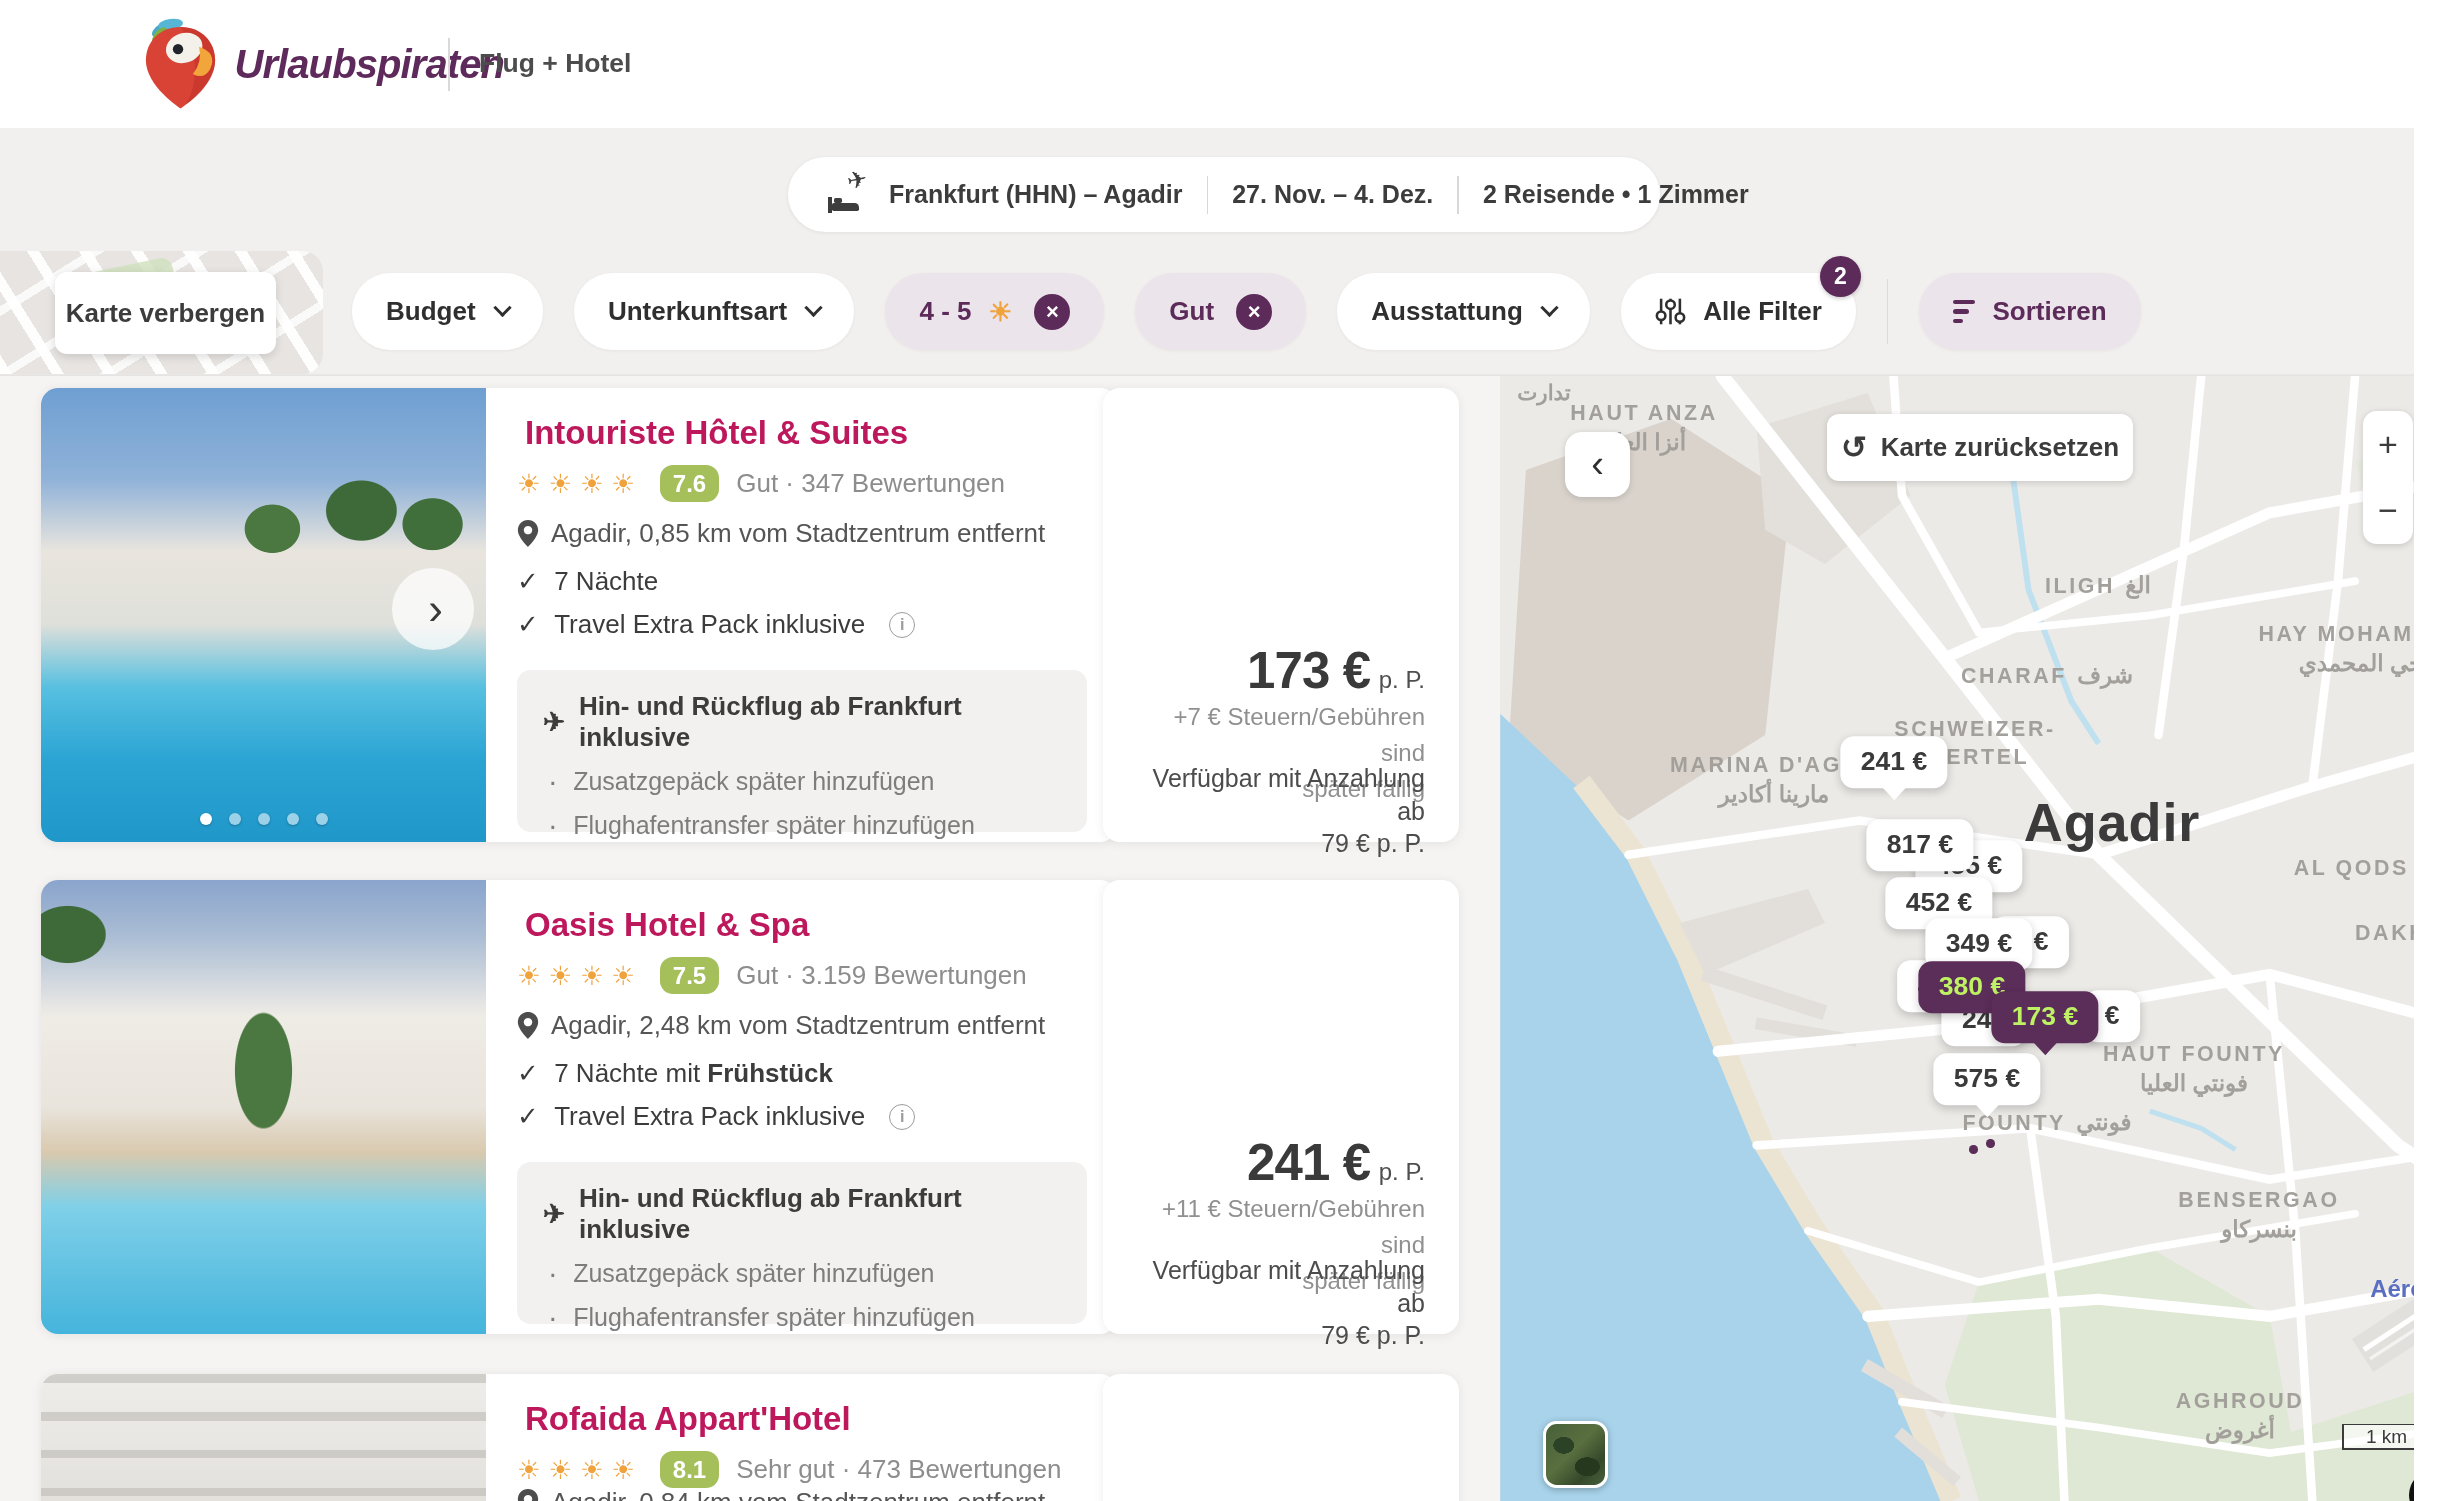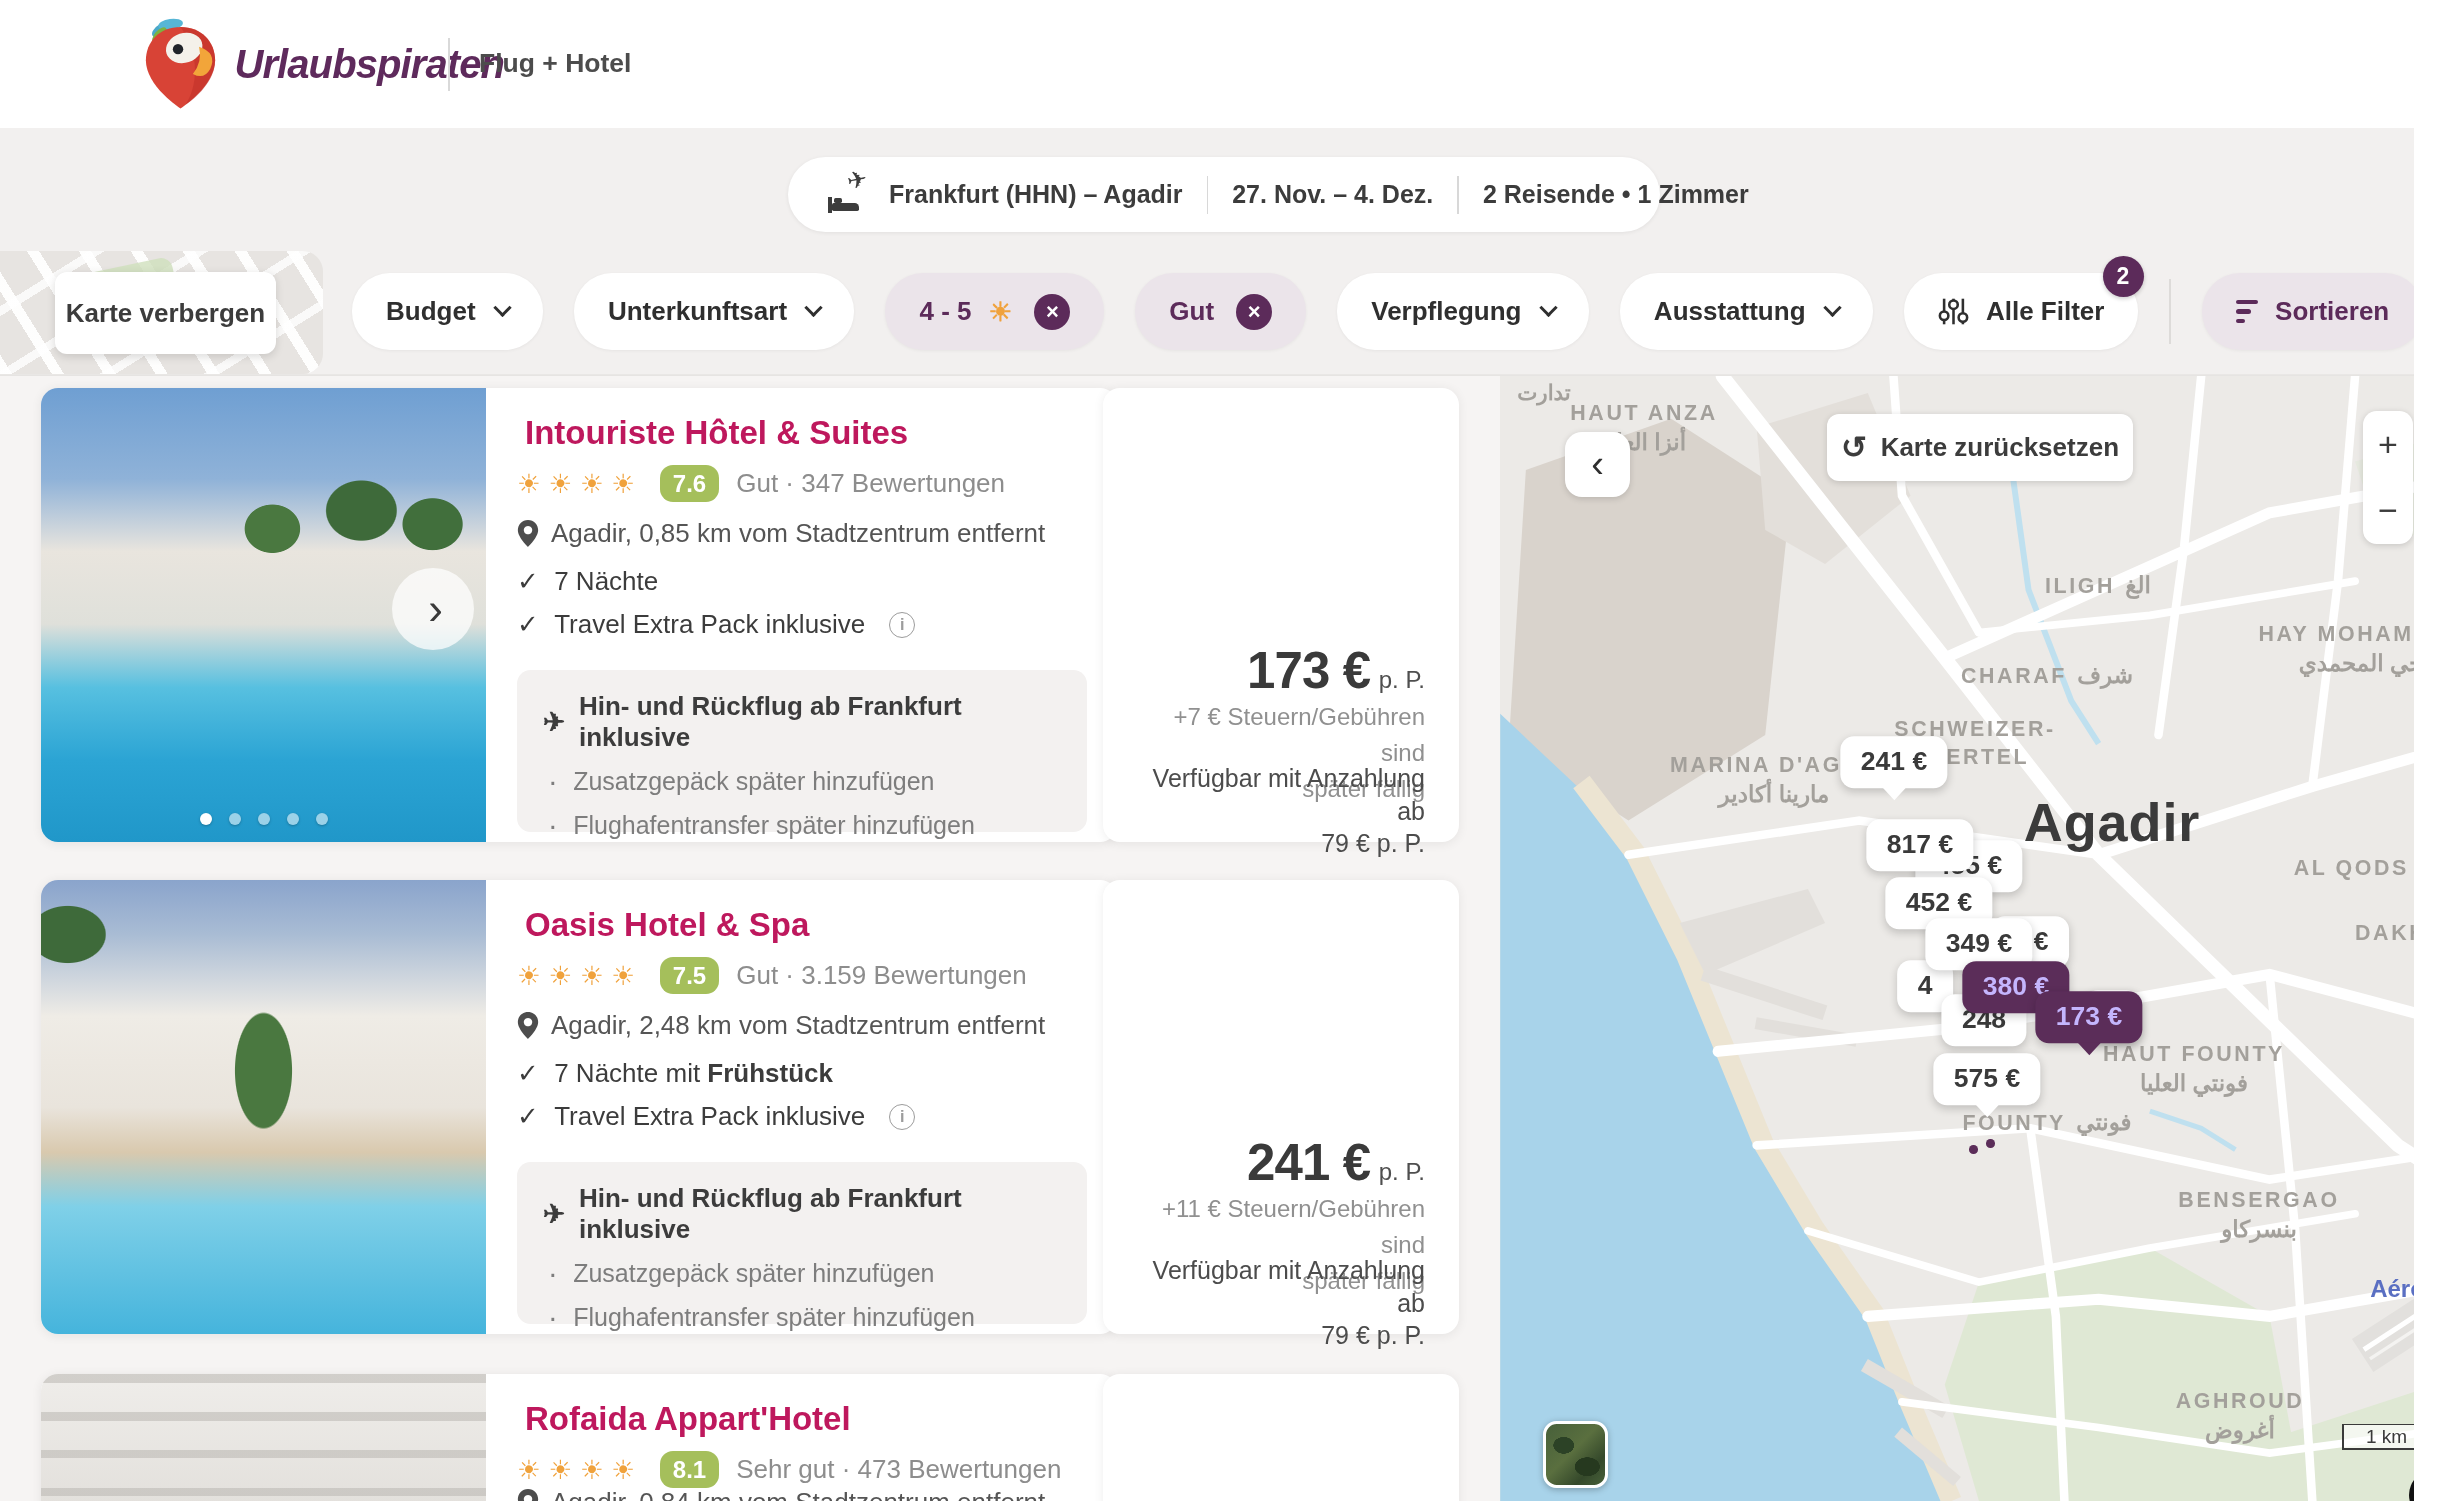--- a/index.html
+++ b/index.html
@@ -104,21 +104,21 @@
   .map { position:absolute; left:1500px; top:376px; width:963px; height:1125px; background:#eceae7; overflow:hidden; }
   .mlabel { position:absolute; transform:translate(-50%,-50%); text-align:center; color:#a3a09b; font-size:21.4px; font-weight:600;
     letter-spacing:2.6px; white-space:nowrap; z-index:2; }
   .mlabel .ar { display:block; font-size:23px; letter-spacing:0; margin-top:3.4px; }
   .mlabel .arin { font-size:23px; letter-spacing:0; margin-left:10.3px; }
   .mlabel .l2 { display:block; margin-top:3.4px; }
   .mlabel.city { font-size:54px; color:#3b3b3b; letter-spacing:0.9px; font-weight:600; }
   .mlabel.blue { color:#5a6fc2; letter-spacing:0; font-weight:600; font-size:24px; transform:none; text-align:right; }
   .marker { position:absolute; transform:translate(-50%,-50%); background:#fff; color:#3a3a3a; font-size:26.5px; font-weight:700;
     padding:10.3px 20.5px; border-radius:13.7px; box-shadow:0 3.4px 8.5px rgba(0,0,0,.18); white-space:nowrap; }
-  .marker.purple { background:#5b2d59; color:#c4b5fd;margin-left:44px; }
+  .marker.purple { background:#5b2d59; color:#bef264; }
   .marker.tail:after { content:''; position:absolute; left:50%; bottom:-12px; transform:translateX(-50%);
     border-left:12px solid transparent; border-right:12px solid transparent; border-top:13.7px solid #fff; }
   .marker.purple.tail:after { border-top-color:#5b2d59; }
   .pdot { position:absolute; width:8.5px; height:8.5px; border-radius:50%; background:#5b2d59; z-index:2; }
   .map-btn { position:absolute; background:#fff; border-radius:13.7px; box-shadow:0 1.7px 6.8px rgba(0,0,0,.14);
     display:flex; align-items:center; justify-content:center; z-index:10; }
   .collapse-btn { left:65px; top:56px; width:65px; height:65px; font-size:38px; color:#2f2f2f; border-radius:17px; }
   .reset-btn { left:327px; top:38px; width:306px; height:67px; gap:13.7px; font-size:26px; font-weight:600; color:#3c3c3c; border-radius:12px; }
   .reset-ic { font-size:31px; font-weight:700; }
   .zoomctl { position:absolute; left:863px; top:35px; width:50px; height:133px; background:#fff; border-radius:13.7px;
@@ -188,24 +188,20 @@
       <div class="pill chip">
         <span>4 - 5</span>
         <span class="chip-sun">☀</span>
         <span class="chip-x">×</span>
       </div>
       <div class="pill chip">
         <span>Gut</span>
         <span class="chip-x">×</span>
       </div>
       <div class="pill">
-        <span>Verpflegung</span>
-          <span class="chev"></span>
-      </div>
-      <div class="pill">
         <span>Ausstattung</span>
           <span class="chev"></span>
       </div>
       <div class="pill">
         <svg class="sliders-icon" viewBox="0 0 36 34">
           <line x1="7" y1="2" x2="7" y2="32" stroke="#2f2f2f" stroke-width="3"></line>
           <line x1="18" y1="2" x2="18" y2="32" stroke="#2f2f2f" stroke-width="3"></line>
           <line x1="29" y1="2" x2="29" y2="32" stroke="#2f2f2f" stroke-width="3"></line>
           <circle cx="7" cy="22" r="5" fill="#fff" stroke="#2f2f2f" stroke-width="3"></circle>
           <circle cx="18" cy="9" r="5" fill="#fff" stroke="#2f2f2f" stroke-width="3"></circle>

